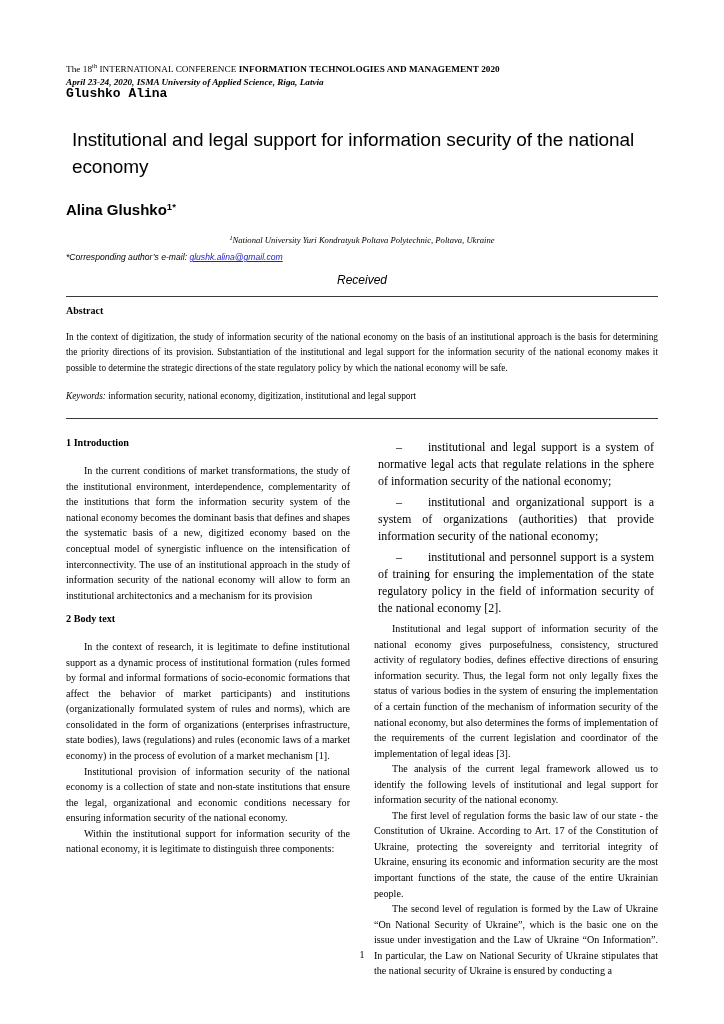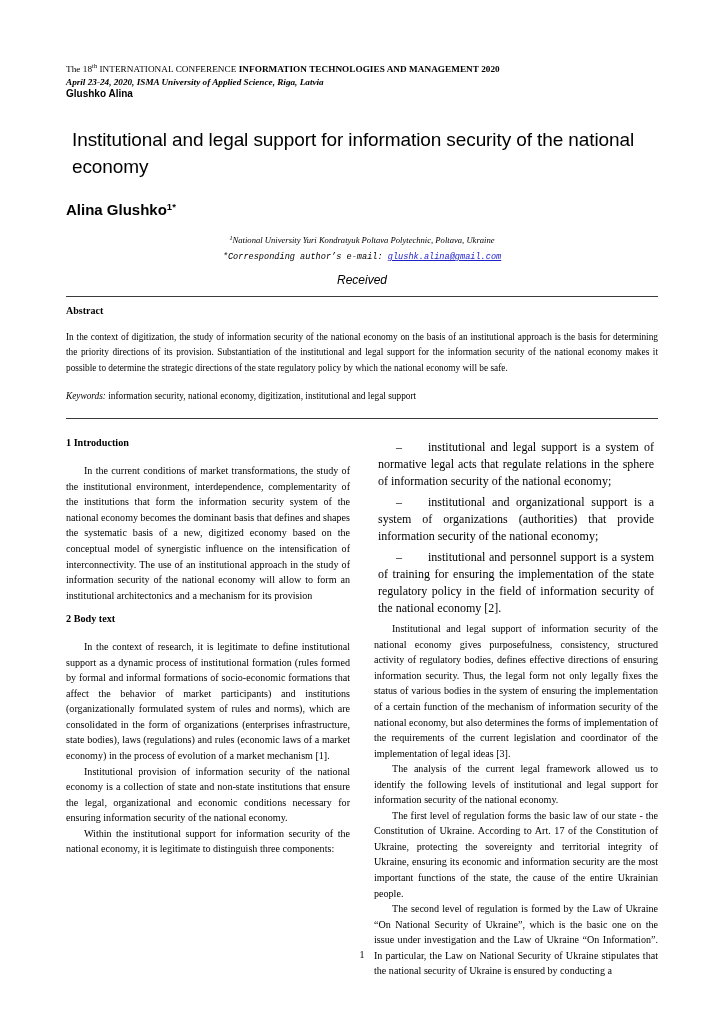--- a/index.html
+++ b/index.html
@@ -54,23 +54,23 @@
   }
   .runhead-date {
     font-family: "Liberation Serif", serif;
     font-style: italic;
     font-weight: bold;
     font-size: 9.2px;
     line-height: 12px;
     white-space: nowrap;
   }
   .runhead-author {
-    font-family: Liberation Sans, sans-serif;
-    font-weight: bold;
-    font-size: 10px;
+    font-family: Liberation Mono, monospace;
+    font-weight: bold;
+    font-size: 13px;
     line-height: 12px;
     white-space: nowrap;
   }
 
   
   .title {
     margin-top: 26px;
     font-family: "Liberation Sans", sans-serif;
     font-weight: normal;
     font-size: 19px;
@@ -93,25 +93,25 @@
     font-family: "Liberation Serif", serif;
     font-style: italic;
     font-size: 8.6px;
     line-height: 14px;
     text-align: center;
   }
   .affil sup { font-size: 6.2px; vertical-align: 3px; font-style: italic; }
 
   .corresp {
     margin-top: 3px;
-    font-family: Liberation Mono, monospace;
+    font-family: Liberation Sans, sans-serif;
     font-style: italic;
     font-size: 8.6px;
     line-height: 14px;
-    text-align: center;
+    text-align: left;
   }
   .corresp a,
   .corresp .email {
     color: #2222cc;
     text-decoration: underline;
     font-style: italic;
   }
   .received {
     margin-top: 9px;
     font-family: Liberation Sans, sans-serif;

